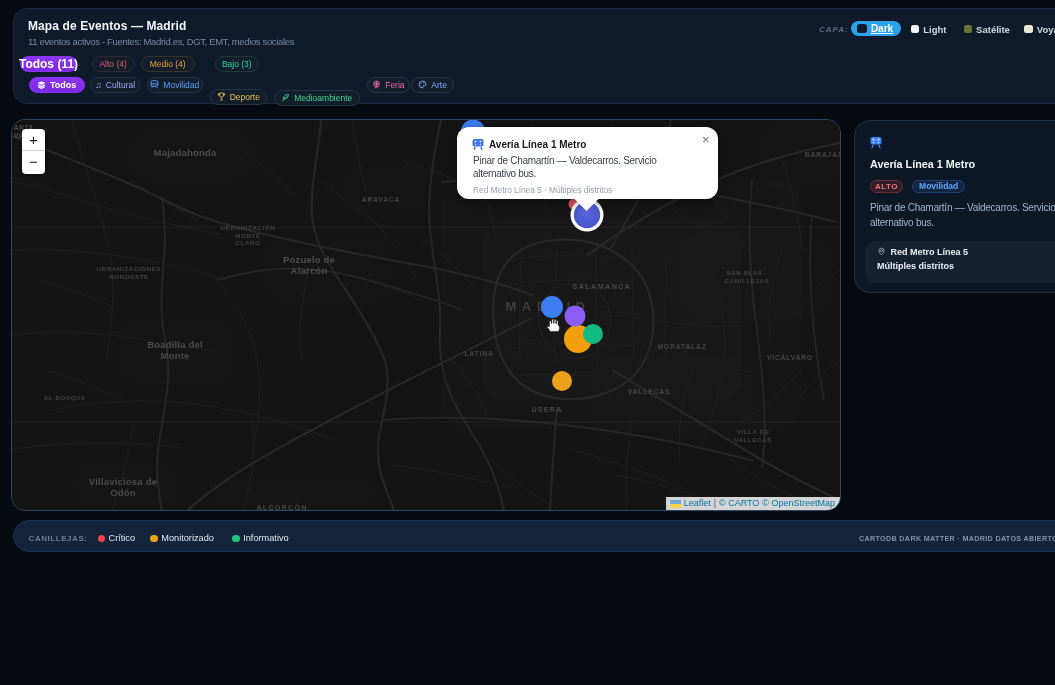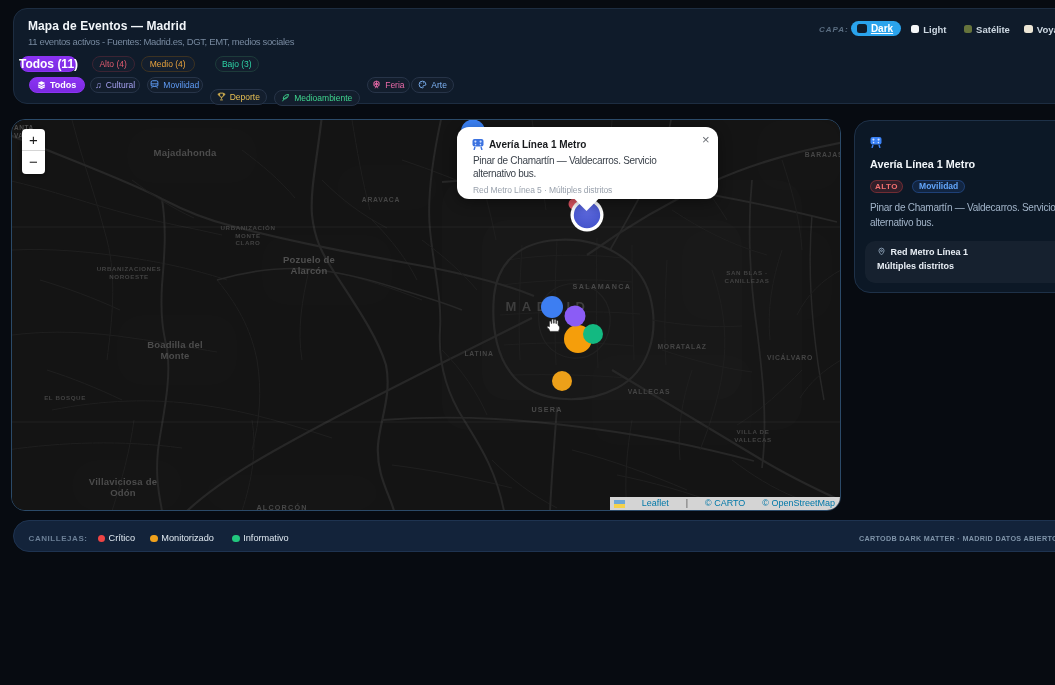--- a/index.html
+++ b/index.html
@@ -33,21 +33,21 @@
     background:#141414; border:1px solid #2b4a68; border-radius:14px; overflow:hidden; }
   #mapsvg { position:absolute; left:0; top:0; }
 
   #zoomctl { position:absolute; left:10px; top:9px; width:23px; height:45px; background:#fff;
     border-radius:4px; box-shadow:0 1px 4px rgba(0,0,0,.45); }
   #zoomctl .zin,#zoomctl .zout { width:23px; height:22px; text-align:center; color:#1a1a1a;
     font-size:15px; line-height:21px; }
   #zoomctl .zin { border-bottom:1px solid #d5d5d5; }
 
   #attrib { position:absolute; right:0; bottom:0; height:13px; background:rgba(255,255,255,.82);
-    font-size:9px; line-height:13px; color:#333; padding:0 5px 0 4px; display:flex; align-items:center; gap:17px;}
+    font-size:9px; line-height:13px; color:#333; padding:0 5px 0 4px; display:flex; align-items:center; gap:3px;}
   #attrib .lnk { color:#0078A8; }
 
   
   #popup { position:absolute; left:445px; top:7px; width:261px; height:72px; background:#fff;
     border-radius:12px; box-shadow:0 3px 14px rgba(0,0,0,.4); }
   #popup .tip { position:absolute; left:120px; top:61px; width:19px; height:19px; background:#fff;
     transform:rotate(45deg); }
   #popup h3 { position:absolute; left:32px; top:13px; font-size:10px; line-height:10px; color:#17191c; }
   #popup .body { position:absolute; left:16px; top:28px; width:200px; font-size:10px; letter-spacing:-0.3px;
     line-height:12.8px; color:#3c434c;}
@@ -327,21 +327,21 @@
   <div class="badges">
     <span class="badge alto">ALTO</span>
     <span class="badge mov">Movilidad</span>
   </div>
   <div class="sbody">Pinar de Chamartín — Valdecarros. Servicio alternativo bus.</div>
   <div class="meta">
     <svg style="position:absolute; left:12px; top:6px;" width="9" height="9" viewBox="0 0 12 12" fill="none" stroke="#8fa3b8" stroke-width="1.2">
         <path d="M6 1.5 a3.4 3.4 0 0 1 3.4 3.4 c0 2.4-3.4 5.6-3.4 5.6 s-3.4-3.2-3.4-5.6 A3.4 3.4 0 0 1 6 1.5 Z"></path>
         <circle cx="6" cy="4.9" r="1.2"></circle>
       </svg>
-    <div class="l1">Red Metro Línea 1</div>
+    <div class="l1">Red Metro Línea 5</div>
     <div class="l2">Múltiples distritos</div>
   </div>
 </div>
 
 <div id="legend">
   <span class="sev">CANILLEJAS:</span>
   <span class="dot" style="left:83.5px; background:#ef4444;"></span>
   <span class="leg" style="left:94.5px;">Crítico</span>
   <span class="dot" style="left:136px; background:#f0a11c;"></span>
   <span class="leg" style="left:147.3px;">Monitorizado</span>

